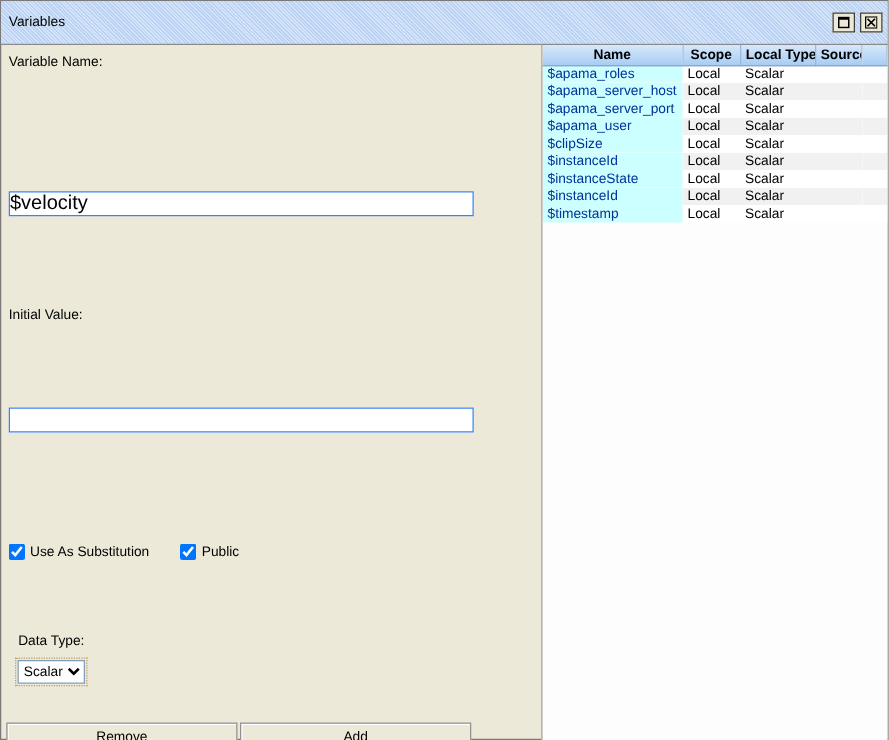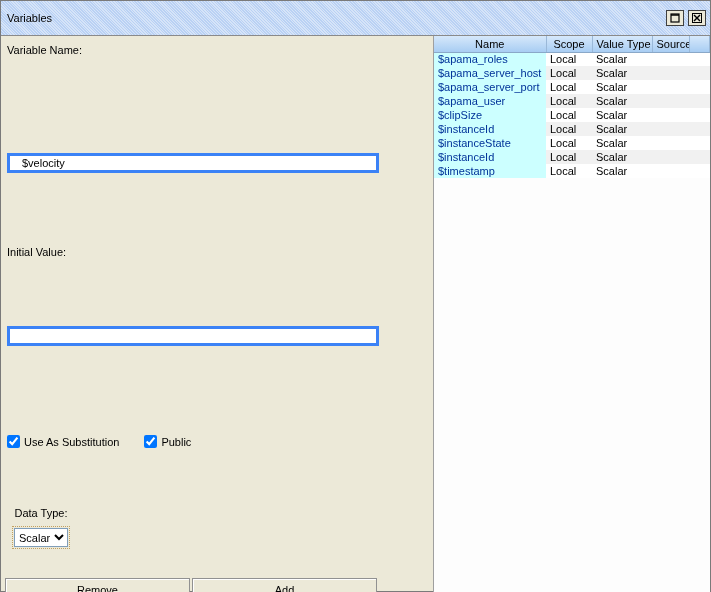--- a/index.html
+++ b/index.html
@@ -51,25 +51,25 @@
     height: 100%;
     position: relative;
     padding: 8px 0 0 6px;
   }
   .label { color: #000; }
   .text-input {
     position: absolute;
     left: 6px;
     width: 372px;
     height: 20px;
-    border: 3px solid #3b82f6;
+    border: 1px solid #3b82f6;
     background: #fff;
-    padding: 2px 12px;
-    font-family: Tahoma, Arial, sans-serif;
-    font-size: 11px;
+    padding: 2px 0;
+    font-family: Tahoma, Arial, sans-serif;
+    font-size: 16px;
   }
   .varname-label { position: absolute; top: 8px; left: 6px; }
   #varname-input { top: 117px; }
   .initval-label { position: absolute; top: 210px; left: 6px; }
   #initval-input { top: 290px; }
   .checks {
     position: absolute;
     top: 399px; left: 6px;
     display: flex; align-items: center; gap: 25px;
   }
@@ -116,21 +116,21 @@
   table.vars {
     border-collapse: collapse;
     width: 100%;
     table-layout: fixed;
     font-size: 11px;
   }
   table.vars th {
     background: linear-gradient(#d6e8fb,#a8cdf3);
     border-right: 1px solid #9ab8d8;
     border-bottom: 1px solid #8aa8c8;
-    font-weight: normal;
+    font-weight: bold;
     color: #000;
     height: 16px;
     padding: 0 4px;
     text-align: center;
     white-space: nowrap;
     overflow: hidden;
   }
   table.vars td {
     padding: 0 4px;
     height: 14px;
@@ -210,21 +210,21 @@
           <col class="col-name">
             <col class="col-scope">
             <col class="col-type">
             <col class="col-src">
             <col class="spacer-col">
         </colgroup>
         <thead>
           <tr>
             <th>Name</th>
             <th>Scope</th>
-            <th>Value Type</th>
+            <th>Local Type</th>
             <th>Source</th>
             <th></th>
           </tr>
         </thead>
         <tbody id="vars-tbody">
             <tr class="odd">
               <td class="name">$apama_roles</td>
               <td class="data">Local</td>
               <td class="data">Scalar</td>
               <td class="data"></td>

